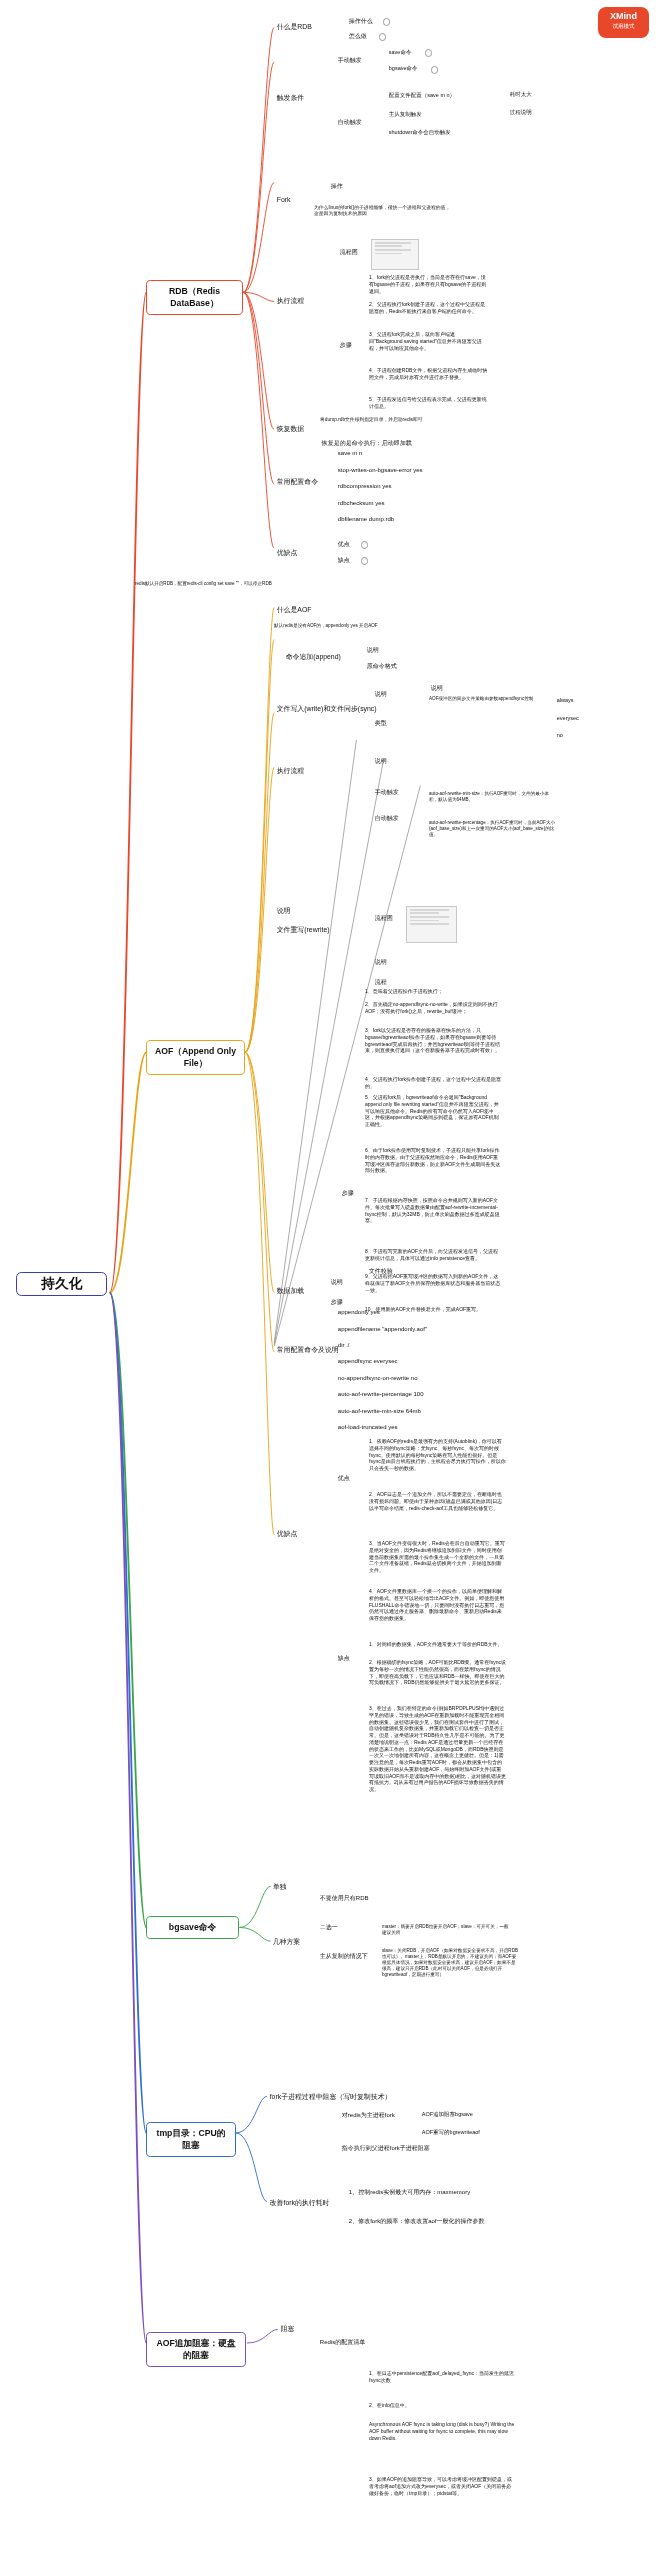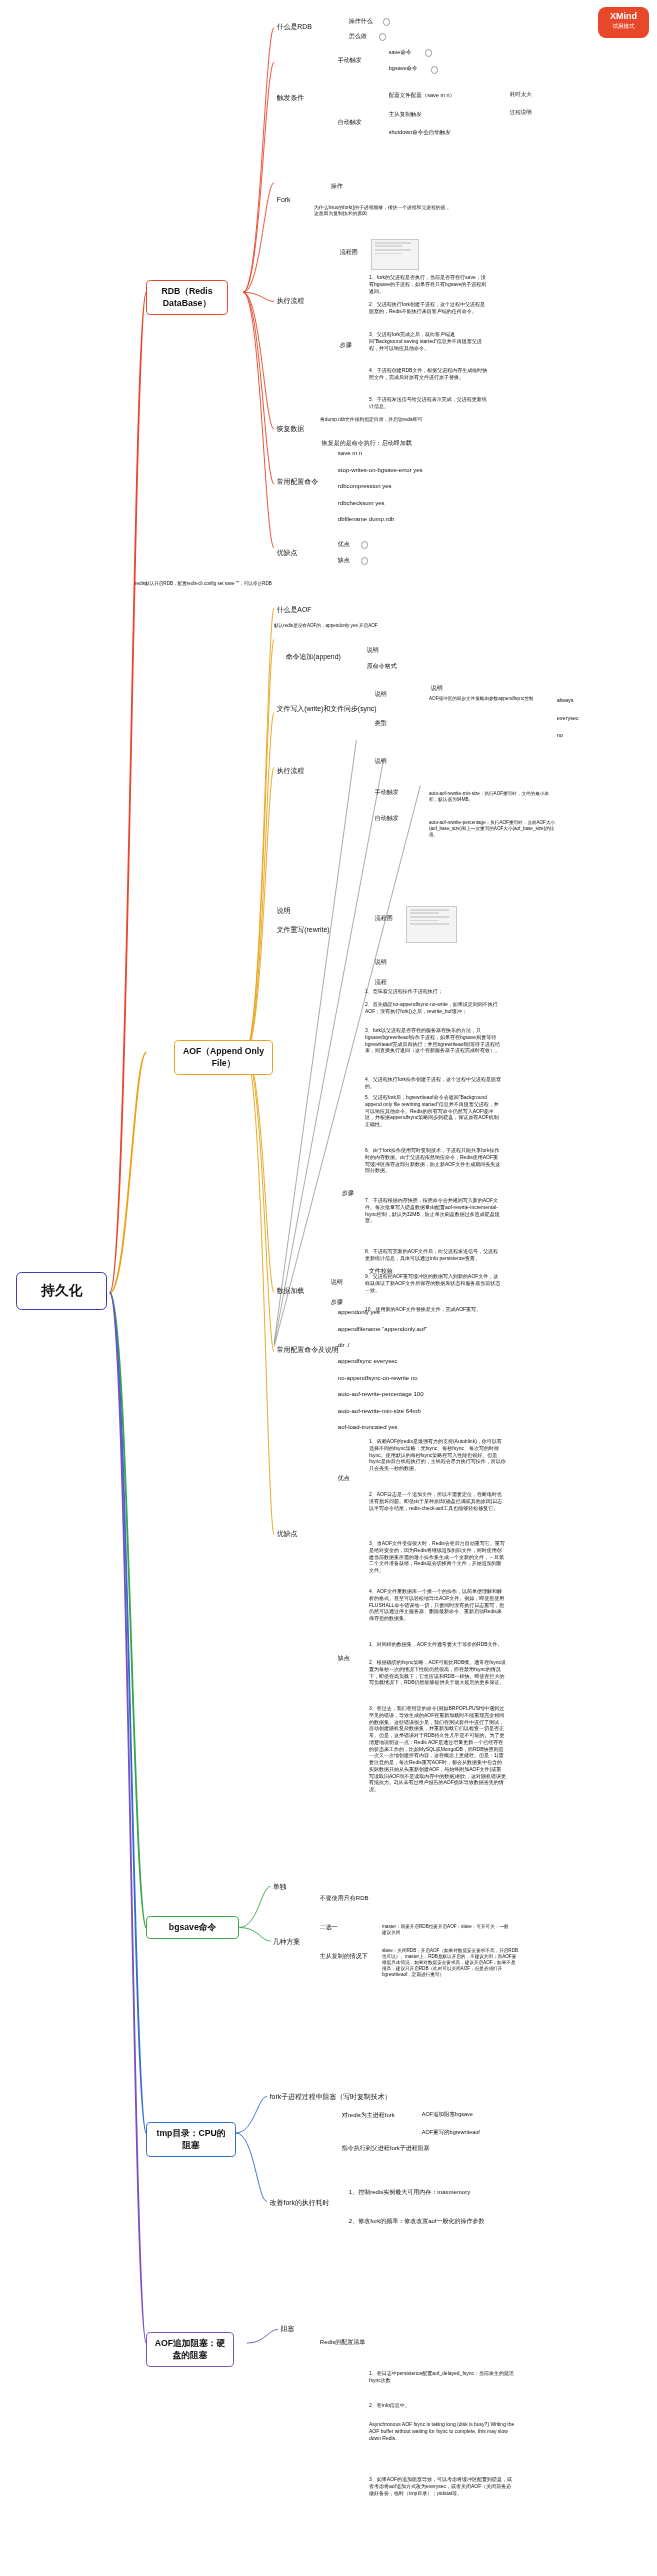--- a/index.html
+++ b/index.html
@@ -2,21 +2,21 @@
 <html lang="zh" style="font-size:14.6px"><head>
 <meta charset="utf-8">
 <style>
   html,body{margin:0;padding:0;background:#ffffff;}
   body{width:658px;height:2576px;position:relative;font-family:"Liberation Sans","DejaVu Sans",sans-serif;}
   #canvas{position:relative;width:658px;height:2576px;overflow:hidden;}
   svg.links{position:absolute;left:0;top:0;width:658px;height:2576px;pointer-events:none;}
   .node{position:absolute;box-sizing:border-box;}
   .root{
     border:1.8px solid #3b3bb5;border-radius:5.5px;background:#fff;
-    font-size:13.7px;font-weight:bold;color:#111;padding:9px 11px;
+    font-size:13.7px;font-weight:bold;color:#111;padding:2px 11px;
     text-align:center;
   }
   .l1{
     border:1.8px solid;border-radius:4.6px;background:#fff;
     font-size:8.7px;font-weight:bold;color:#111;padding:4.6px 6.4px;text-align:center;
   }
   .l1.rdb{border-color:#e8472a;}
   .l1.aof{border-color:#e8a317;}
   .l1.choose{border-color:#3aa648;}
   .l1.fork{border-color:#2f6fd0;}
@@ -84,25 +84,25 @@
     <path d="M300 1474 L460 860" stroke="#8d8d8d" stroke-width="0.8" fill="none"></path>
   </svg>
 
   <div class="badge">
     <span>XMind</span>
     <span class="sub">试用模式</span>
   </div>
 
   <div class="node root" style="left:16.4px;top:1272px;width:91px;">持久化</div>
 
-  <div class="node l1 rdb" style="left:146px;top:280px;width:82px;">RDB（Redis DataBase）</div>
-  <div class="node l1 aof" style="left:146px;top:1040px;width:99px;margin-left:28px;">AOF（Append Only File）</div>
+  <div class="node l1 rdb" style="left:146px;top:280px;width:97px;">RDB（Redis DataBase）</div>
+  <div class="node l1 aof" style="left:146px;top:1040px;width:99px;">AOF（Append Only File）</div>
   <div class="node l1 choose" style="left:146px;top:1916px;width:93px;">bgsave命令</div>
   <div class="node l1 fork" style="left:146px;top:2122px;width:90px;">tmp目录：CPU的阻塞</div>
-  <div class="node l1 aofappend" style="left:146px;top:2332px;width:88px;">AOF追加阻塞：硬盘的阻塞</div>
+  <div class="node l1 aofappend" style="left:146px;top:2332px;width:100px;">AOF追加阻塞：硬盘的阻塞</div>
 
   <div class="node l2" style="left:274px;top:20px;">什么是RDB</div>
   <div class="node l3" style="left:347px;top:16.4px;">操作什么</div>
   <div class="node l3" style="left:347px;top:31px;">怎么做</div>
   <span class="dot" style="position:absolute;left:380px;top:18px;"></span>
   <span class="dot" style="position:absolute;left:376px;top:33px;"></span>
 
   <div class="node l2" style="left:274px;top:91px;">触发条件</div>
 
   <div class="node l3" style="left:336px;top:55px;">手动触发</div>

